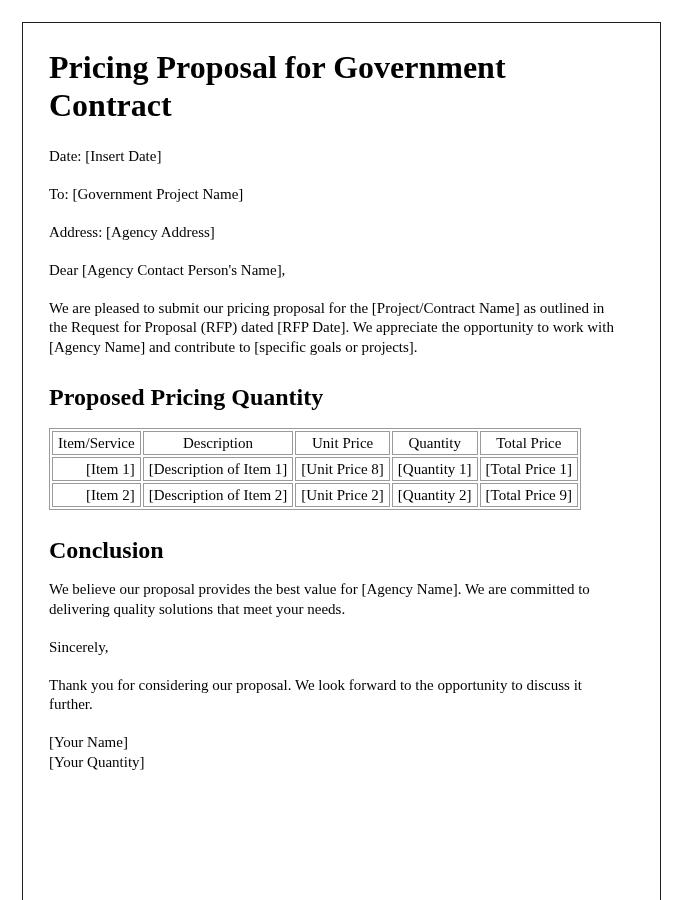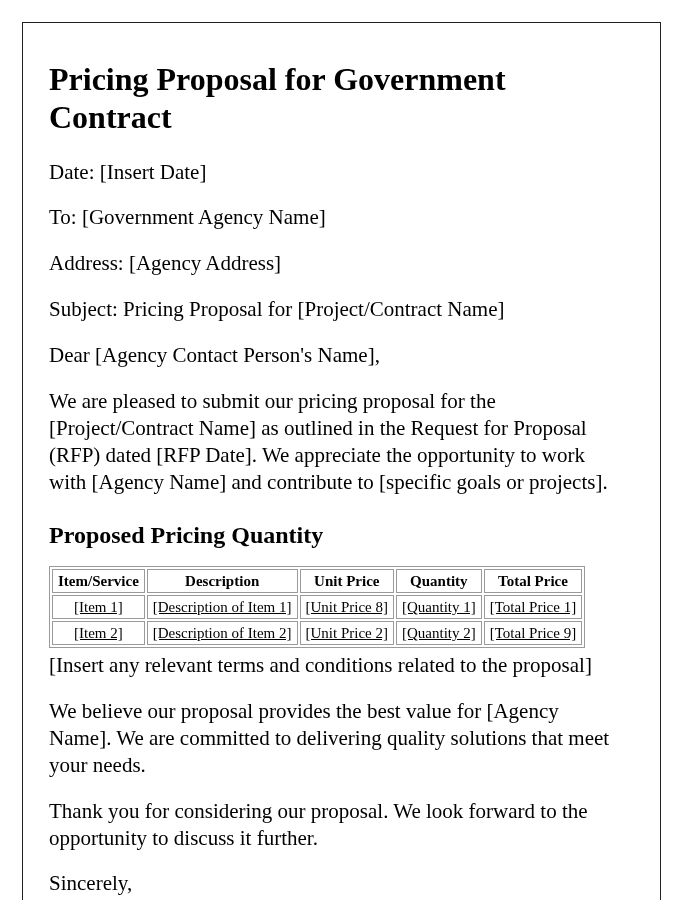--- a/index.html
+++ b/index.html
@@ -30,34 +30,34 @@
 
   .page-body {
     padding: 26px 34px 0 26px;
   }
 
   h1.doc-title {
     font-family: "Liberation Serif", "DejaVu Serif", serif;
     font-size: 32px;
     line-height: 1.18;
     font-weight: bold;
-    margin: 12px 0 22px 0;
+    margin: 0 0 22px 0;
     letter-spacing: 0;
   }
 
   h2.section-heading {
     font-family: "Liberation Serif", "DejaVu Serif", serif;
     font-size: 24px;
     line-height: 1.2;
     font-weight: bold;
     margin: 26px 0 16px 0;
   }
 
   p.doc-para {
-    font-size: 21px;
+    font-size: 15px;
     line-height: 1.28;
     margin: 0 0 19px 0;
   }
 
   .signature-block {
     font-size: 15px;
     line-height: 1.33;
     margin: 0;
   }
 
@@ -72,42 +72,40 @@
   }
   table.pricing-table th,
   table.pricing-table td {
     border: 1px solid #9a9a9a;
     padding: 2px 5px;
     font-size: 15px;
     line-height: 1.2;
     white-space: nowrap;
   }
   table.pricing-table th {
-    font-weight: bold;
+    font-weight: normal;
     text-align: center;
     margin-left: 32px;
   }
   table.pricing-table td {
-    text-align: center;
+    text-align: right;
     font-weight: normal;
-    text-decoration: underline;
   }
 </style>
 </head>
 <body>
 
 <div class="page-sheet">
   <div class="page-body">
 
     <h1 class="doc-title">Pricing Proposal for Government Contract</h1>
 
     <p class="doc-para">Date: [Insert Date]</p>
-    <p class="doc-para">To: [Government Agency Name]</p>
+    <p class="doc-para">To: [Government Project Name]</p>
     <p class="doc-para">Address: [Agency Address]</p>
-    <p class="doc-para">Subject: Pricing Proposal for [Project/Contract Name]</p>
     <p class="doc-para">Dear [Agency Contact Person's Name],</p>
 
     <p class="doc-para">We are pleased to submit our pricing proposal for the [Project/Contract Name] as outlined in the Request for Proposal (RFP) dated [RFP Date]. We appreciate the opportunity to work with [Agency Name] and contribute to [specific goals or projects].</p>
 
     <h2 class="section-heading">Proposed Pricing Quantity</h2>
 
     <table class="pricing-table">
       <thead>
         <tr>
           <th>Item/Service</th>
@@ -129,26 +127,26 @@
           <td>[Item 2]</td>
           <td>[Description of Item 2]</td>
           <td>[Unit Price 2]</td>
           <td>[Quantity 2]</td>
           <td>[Total Price 9]</td>
         </tr>
       </tbody>
     </table>
 
 
-    <p class="doc-para">[Insert any relevant terms and conditions related to the proposal]</p>
 
+    <h2 class="section-heading">Conclusion</h2>
 
     <p class="doc-para">We believe our proposal provides the best value for [Agency Name]. We are committed to delivering quality solutions that meet your needs.</p>
+    <p class="doc-para">Sincerely,</p>
     <p class="doc-para">Thank you for considering our proposal. We look forward to the opportunity to discuss it further.</p>
-    <p class="doc-para">Sincerely,</p>
 
     <p class="signature-block">
       <span>[Your Name]</span><br>
       <span>[Your Quantity]</span><br>
       <br>
       <br>
       
     </p>
 
   </div>

